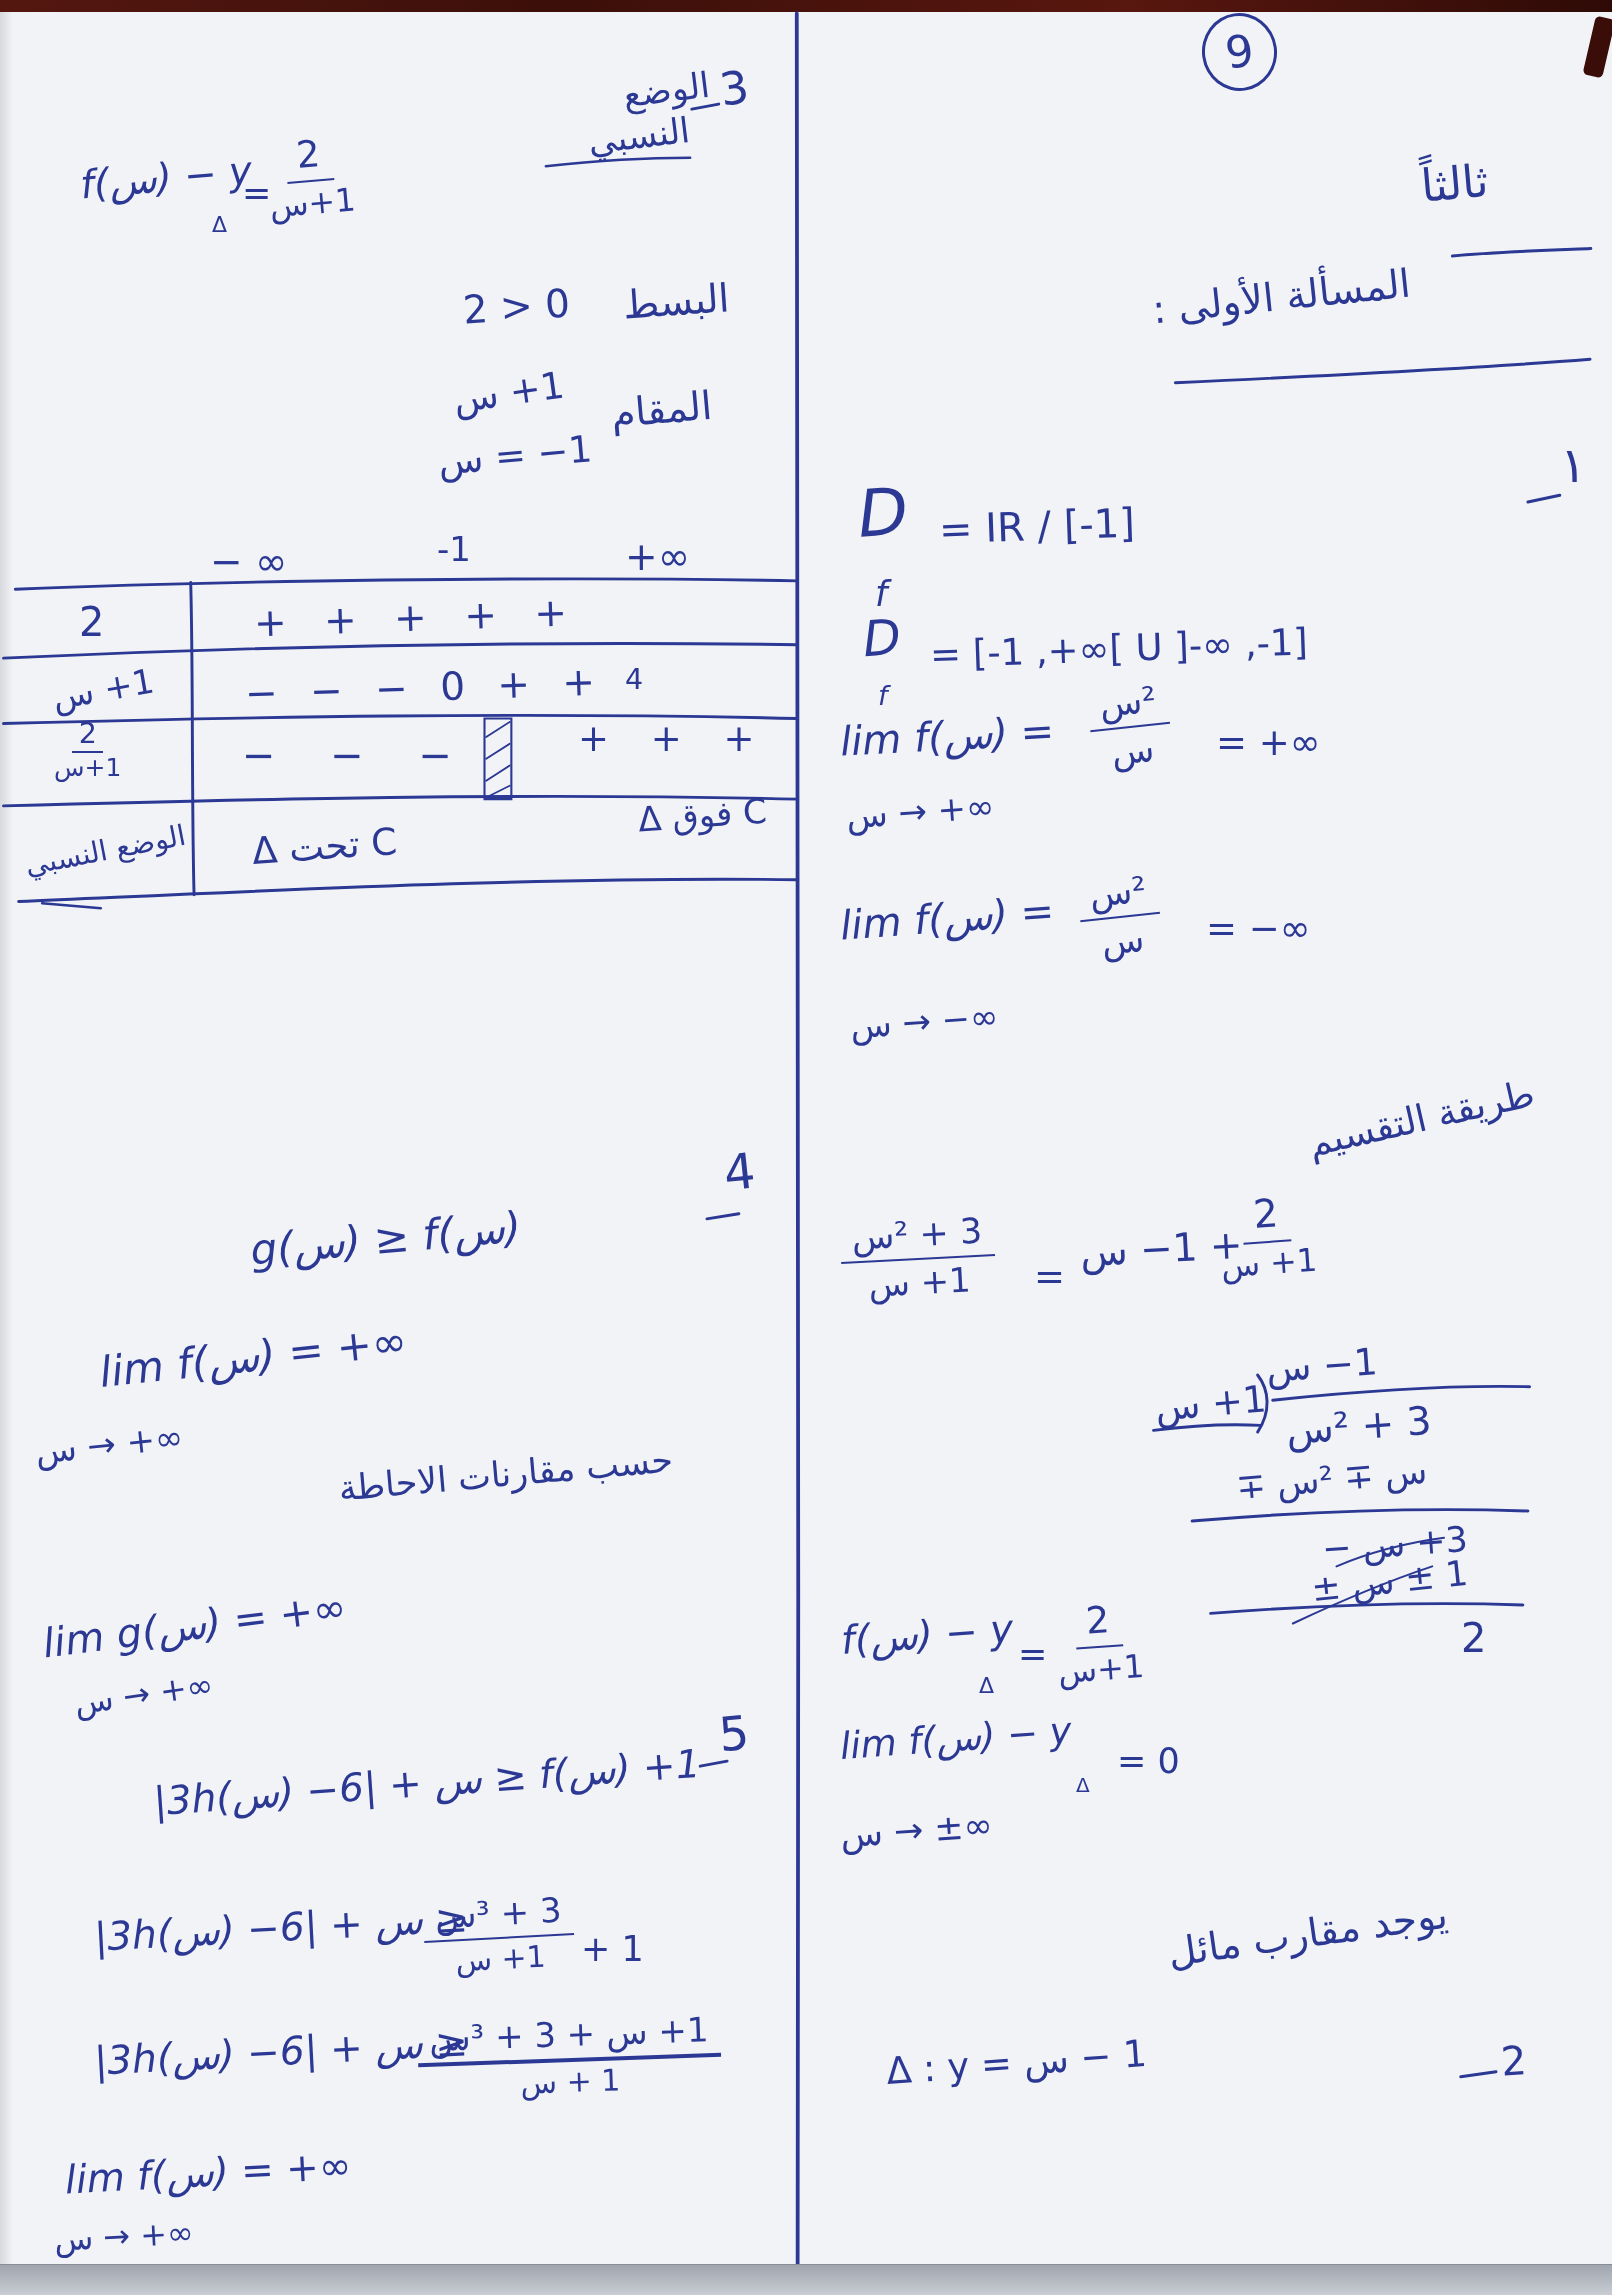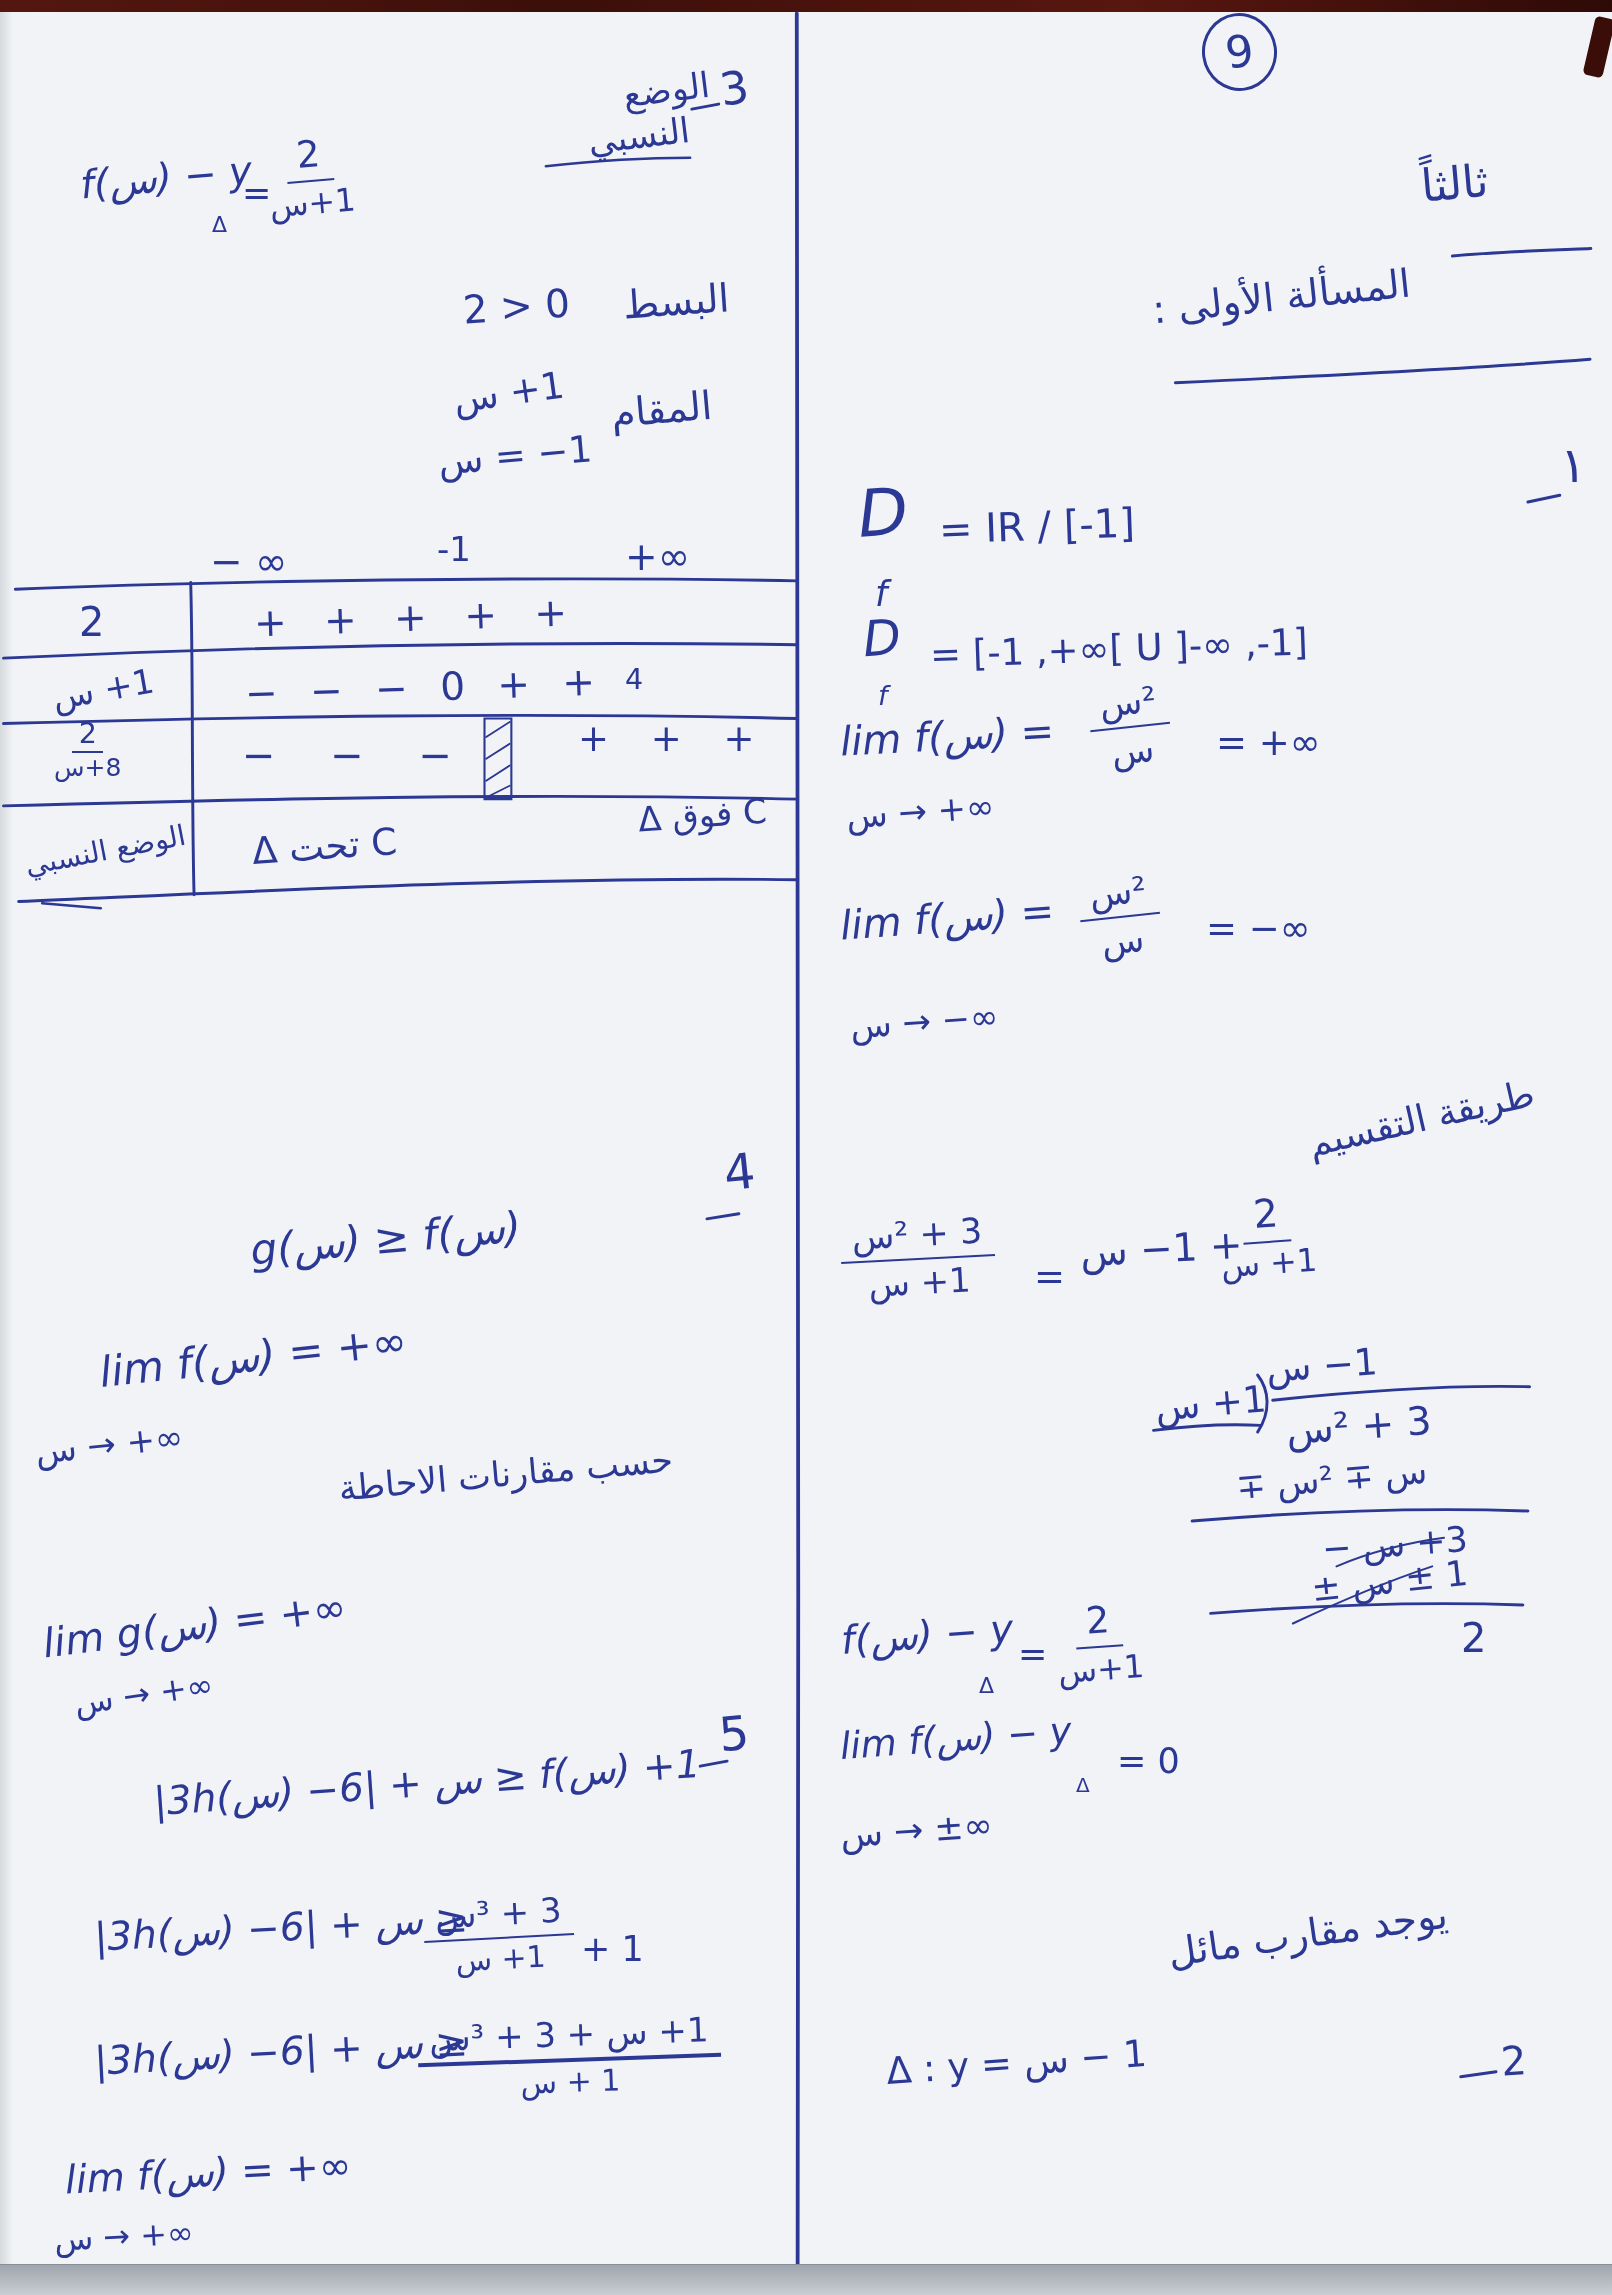--- a/index.html
+++ b/index.html
@@ -175,21 +175,21 @@
 
   <span class="t" style="left:79px;top:601px;font-size:40px;">2</span>
   <span class="t" style="left:254px;top:598px;font-size:39px;word-spacing:25px;transform:rotate(-2deg);">+ + + + +</span>
 
   <span class="t" style="left:52px;top:672px;font-size:34px;transform:rotate(-10deg);">س‎ +1</span>
   <span class="t" style="left:245px;top:668px;font-size:39px;word-spacing:20px;transform:rotate(-2deg);">− − − 0 + +</span>
   <span class="t" style="left:625px;top:665px;font-size:28.5px;">4</span>
 
   <span class="frac" style="left:54px;top:719px;font-size:28.5px;">
     <span class="fnum" style="border-bottom-width:2.1px;padding:0 6.7px 2.5px;">2</span>
-    <span class="fden" style="font-size:25px;padding-top:1.7px;">س‎+8</span>
+    <span class="fden" style="font-size:25px;padding-top:1.7px;">س‎+1</span>
   </span>
   <span class="t" style="left:242px;top:734px;font-size:40px;word-spacing:42px;">− − −</span>
   <span class="t" style="left:578px;top:720px;font-size:37px;word-spacing:30px;">+ + +</span>
 
   <span class="t rtl" style="left:23.5px;top:836px;font-size:28.5px;transform:rotate(-11deg);">الوضع النسبي</span>
   <span class="t rtl" style="left:252px;top:828px;font-size:37px;transform:rotate(-4deg);">C تحت Δ</span>
   <span class="t rtl" style="left:638px;top:798px;font-size:34px;transform:rotate(-4deg);">C فوق Δ</span>
 
   <span class="t" style="left:724px;top:1147px;font-size:49px;transform:rotate(-6deg);">4</span>
   <span class="t it" style="left:250px;top:1217px;font-size:42px;transform:rotate(-5deg);">g(س‎) ≥ f(س‎)</span>

